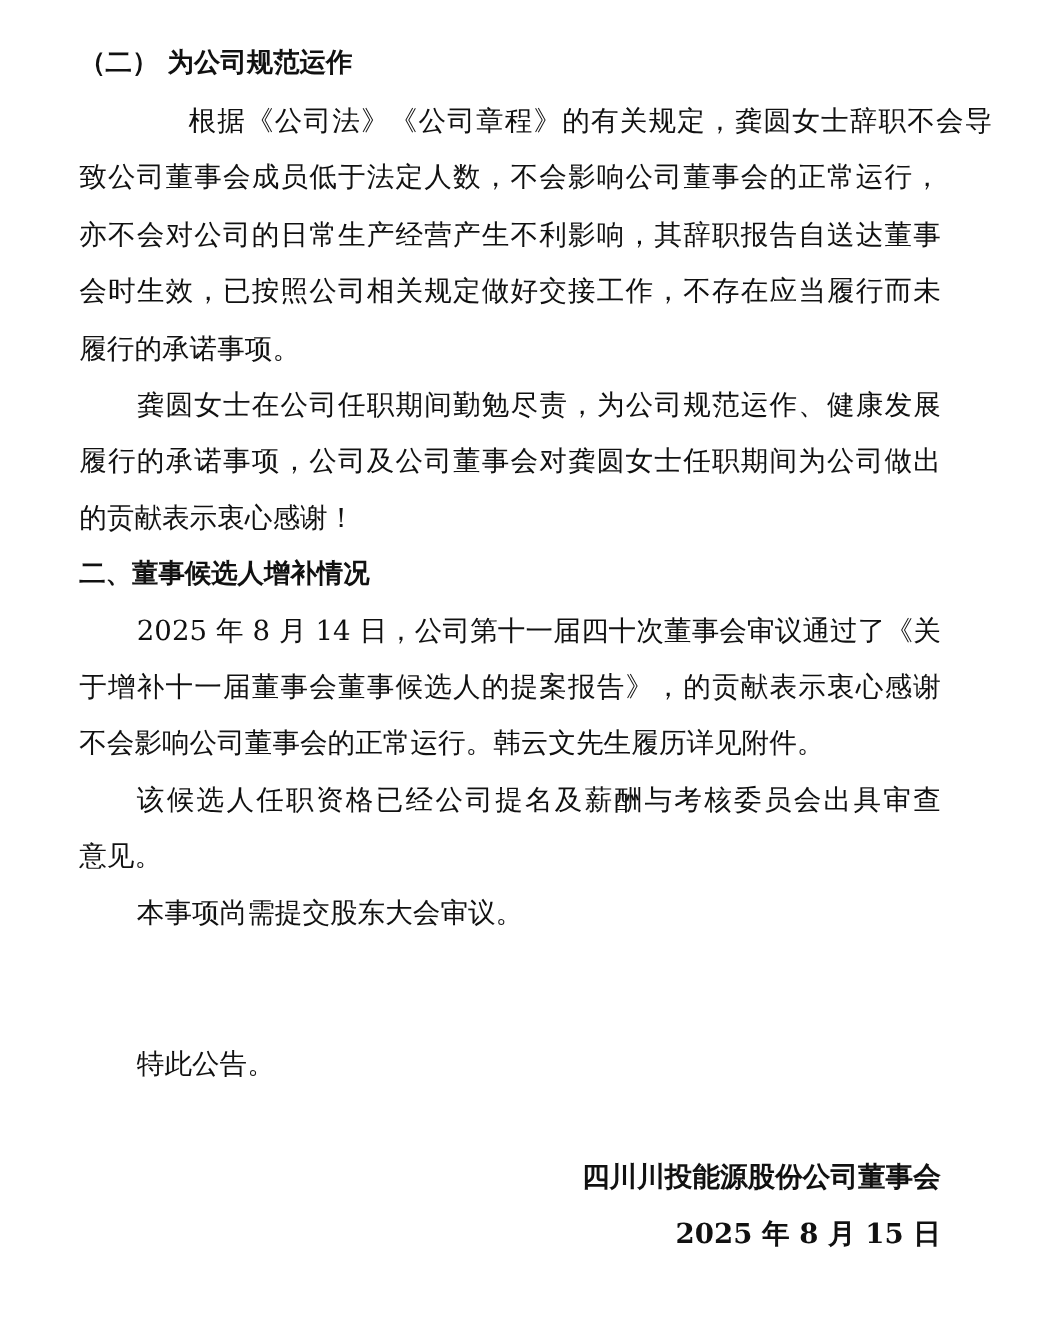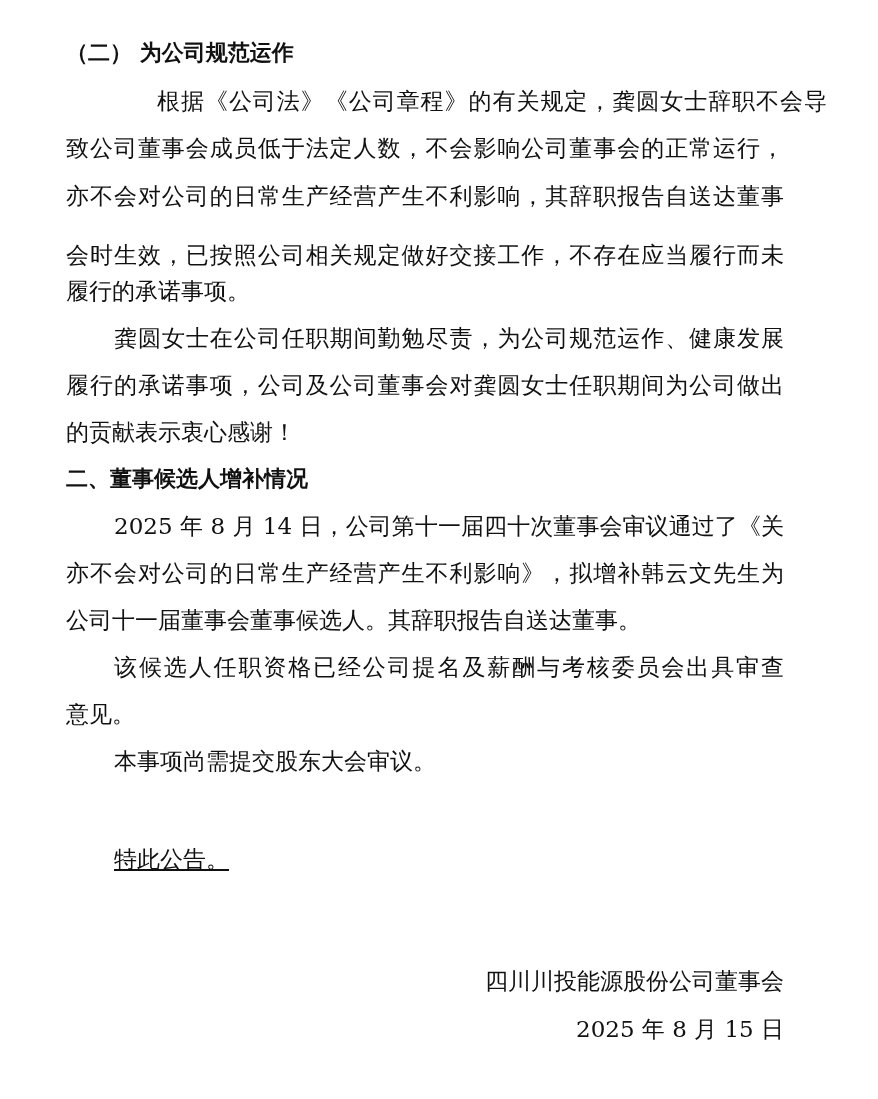--- a/index.html
+++ b/index.html
@@ -5,56 +5,56 @@
   html, body { margin: 0; padding: 0; background: #ffffff; }
   body { width: 878px; height: 1099px; position: relative; overflow: hidden;
          font-family: "DejaVu Serif", "Liberation Serif", serif; color: #111; }
   .page { position: absolute; left: 66px; top: 0; width: 718px; }
   .line { position: absolute; left: 0; height: 30px; line-height: 30px;
           font-size: 23px; white-space: nowrap; letter-spacing: 0px; }
   .just { width: 718px; text-align: justify; text-align-last: justify; }
   .indent { left: 48px; }
   .indent.just { width: 670px; }
   .heading { font-family: "DejaVu Sans", "Liberation Sans", sans-serif; font-weight: bold; font-size: 22px; }
-  .right { left: auto; right: 0; text-align: right; }
+  .right { left: auto; right: 0; text-align: right; font-weight: bold; }
 </style>
 </head>
 <body>
 
 <div class="page">
 
   <div class="line heading" style="top:38px;">（二）  为公司规范运作</div>
 
   <div>
     <div class="line indent just" style="top:86px;margin-left:43px;">根据《公司法》《公司章程》的有关规定，龚圆女士辞职不会导</div>
     <div class="line just" style="top:133px;">致公司董事会成员低于法定人数，不会影响公司董事会的正常运行，</div>
     <div class="line just" style="top:181px;">亦不会对公司的日常生产经营产生不利影响，其辞职报告自送达董事</div>
-    <div class="line just" style="top:228px;margin-top:12px;">会时生效，已按照公司相关规定做好交接工作，不存在应当履行而未</div>
+    <div class="line just" style="top:228px;">会时生效，已按照公司相关规定做好交接工作，不存在应当履行而未</div>
     <div class="line" style="top:276px;">履行的承诺事项。</div>
   </div>
 
   <div>
     <div class="line indent just" style="top:323px;">龚圆女士在公司任职期间勤勉尽责，为公司规范运作、健康发展</div>
     <div class="line just" style="top:370px;">履行的承诺事项，公司及公司董事会对龚圆女士任职期间为公司做出</div>
     <div class="line" style="top:417px;text-align:right;">的贡献表示衷心感谢！</div>
   </div>
 
   <div class="line heading" style="top:464px;text-align:center;">二、董事候选人增补情况</div>
 
   <div>
     <div class="line indent just" style="top:511px;">2025 年 8 月 14 日，公司第十一届四十次董事会审议通过了《关</div>
-    <div class="line just" style="top:558px;">亦不会对公司的日常生产经营产生不利影响》，拟增补韩云文先生为</div>
-    <div class="line" style="top:605px;">公司十一届董事会董事候选人。其辞职报告自送达董事。</div>
+    <div class="line just" style="top:558px;">于增补十一届董事会董事候选人的提案报告》，的贡献表示衷心感谢</div>
+    <div class="line" style="top:605px;">不会影响公司董事会的正常运行。韩云文先生履历详见附件。</div>
   </div>
 
   <div>
     <div class="line indent just" style="top:652px;">该候选人任职资格已经公司提名及薪酬与考核委员会出具审查</div>
     <div class="line" style="top:699px;">意见。</div>
   </div>
 
   <div class="line indent" style="top:746px;">本事项尚需提交股东大会审议。</div>
 
-  <div class="line indent" style="top:844px;text-decoration:underline;">特此公告。</div>
+  <div class="line indent" style="top:872px;">特此公告。</div>
 
   <div class="line right" style="top:966px;">四川川投能源股份公司董事会</div>
   <div class="line right" style="top:1014px;">2025 年 8 月 15 日</div>
 
 </div>
 
 </body></html>

